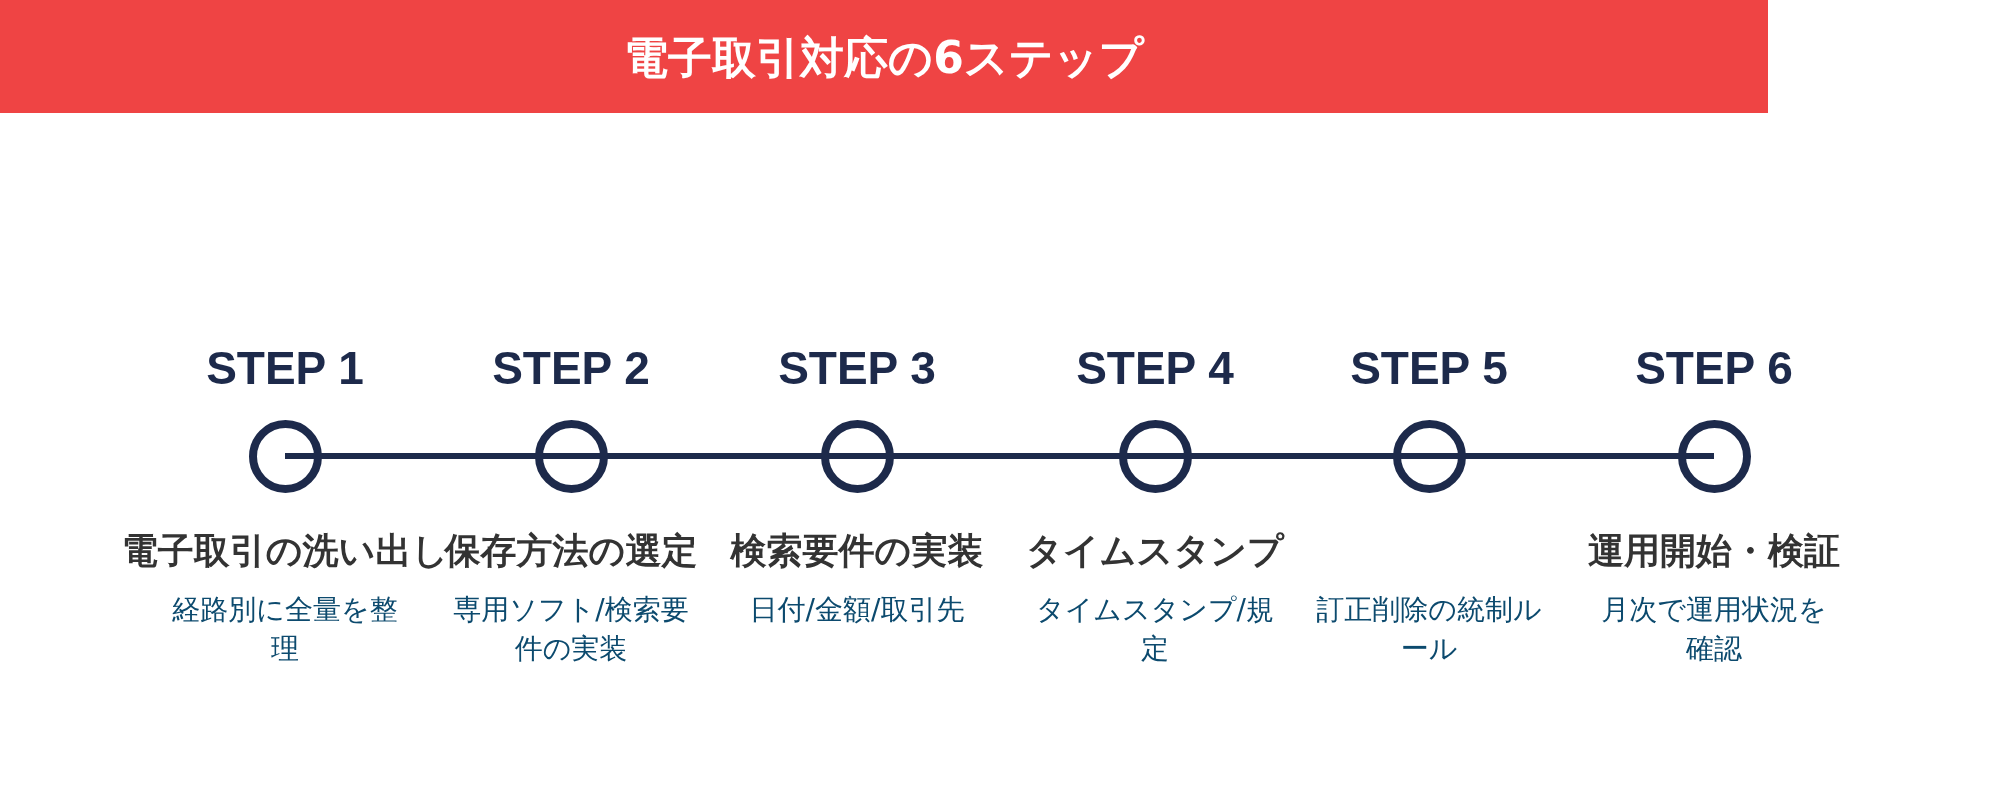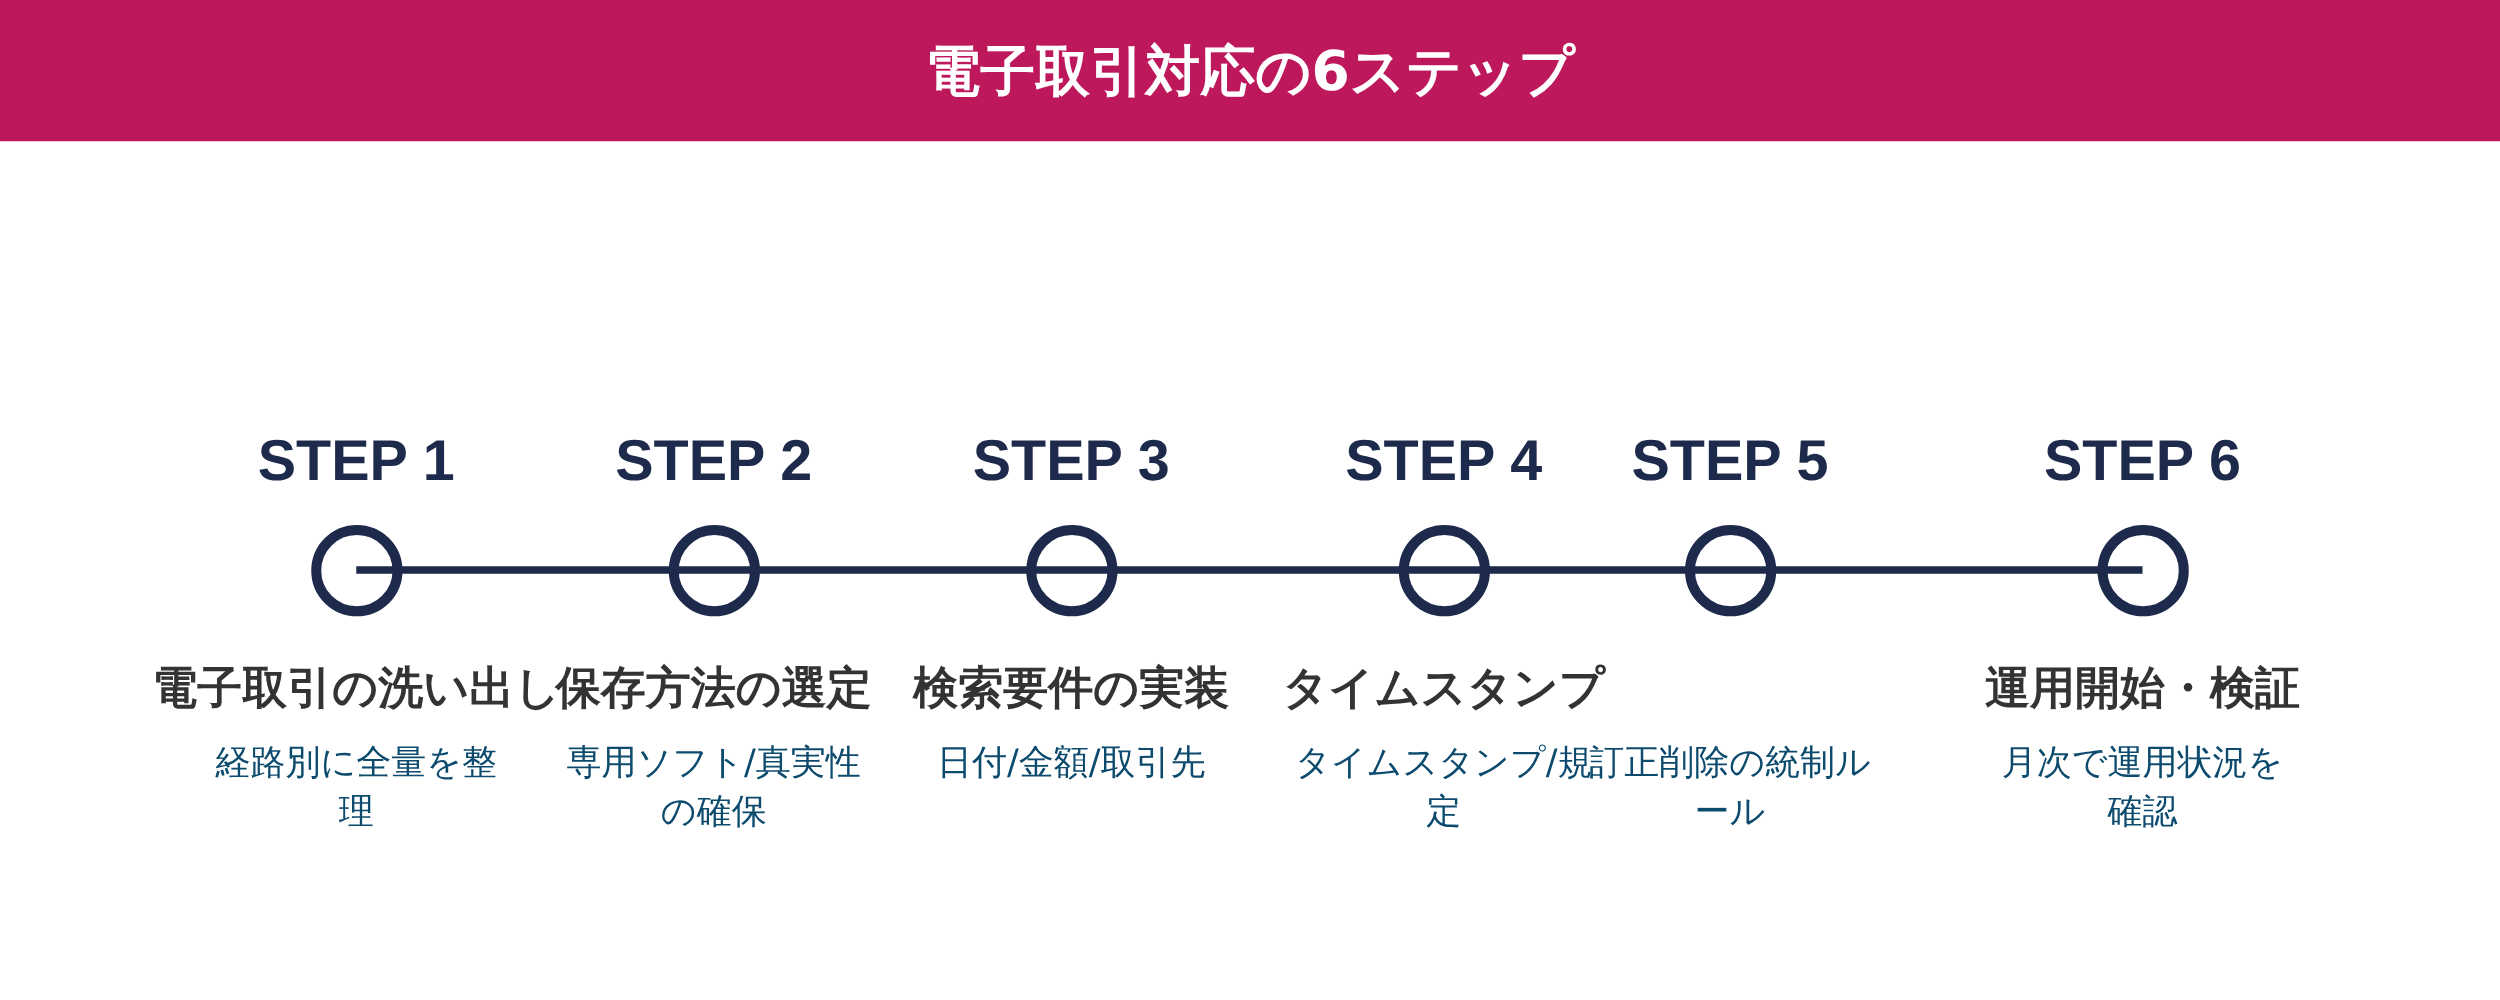--- a/index.html
+++ b/index.html
@@ -7,23 +7,23 @@
       padding: 0;
       width: 2000px;
       height: 800px;
       background: #ffffff;
       overflow: hidden;
       font-family: "DejaVu Sans", "Liberation Sans", sans-serif;
     }
     .header {
       position: absolute;
       left: 0; top: 0;
-      width: 2000px;
+      width: 1768px;
       height: 113px;
-      background: #be185d;
+      background: #ef4444;
       display: flex;
       align-items: center;
       justify-content: center;
     }
     .header-title {
       color: #ffffff;
       font-size: 44px;
       font-weight: bold;
       letter-spacing: 0px;
       line-height: 1;
@@ -113,38 +113,38 @@
     <div class="step-label">STEP 1</div>
     <div class="step-circle"></div>
     <div class="step-title">電子取引の洗い出し</div>
     <div class="step-desc">経路別に全量を整理</div>
   </div>
 
   <div class="step" style="left:428px;">
     <div class="step-label">STEP 2</div>
     <div class="step-circle"></div>
     <div class="step-title">保存方法の選定</div>
-    <div class="step-desc">専用ソフト/真実性の確保</div>
+    <div class="step-desc">専用ソフト/検索要件の実装</div>
   </div>
 
   <div class="step" style="left:714px;">
     <div class="step-label">STEP 3</div>
     <div class="step-circle"></div>
     <div class="step-title">検索要件の実装</div>
     <div class="step-desc">日付/金額/取引先</div>
   </div>
 
   <div class="step" style="left:1012px;">
     <div class="step-label">STEP 4</div>
     <div class="step-circle"></div>
     <div class="step-title">タイムスタンプ</div>
     <div class="step-desc">タイムスタンプ/規定</div>
   </div>
 
-  <div class="step" style="left:1241px;text-decoration:underline;">
+  <div class="step" style="left:1286px;text-decoration:underline;">
     <div class="step-label">STEP 5</div>
     <div class="step-circle"></div>
     <div class="step-desc">訂正削除の統制ルール</div>
   </div>
 
   <div class="step" style="left:1571px;">
     <div class="step-label">STEP 6</div>
     <div class="step-circle"></div>
     <div class="step-title">運用開始・検証</div>
     <div class="step-desc">月次で運用状況を確認</div>

